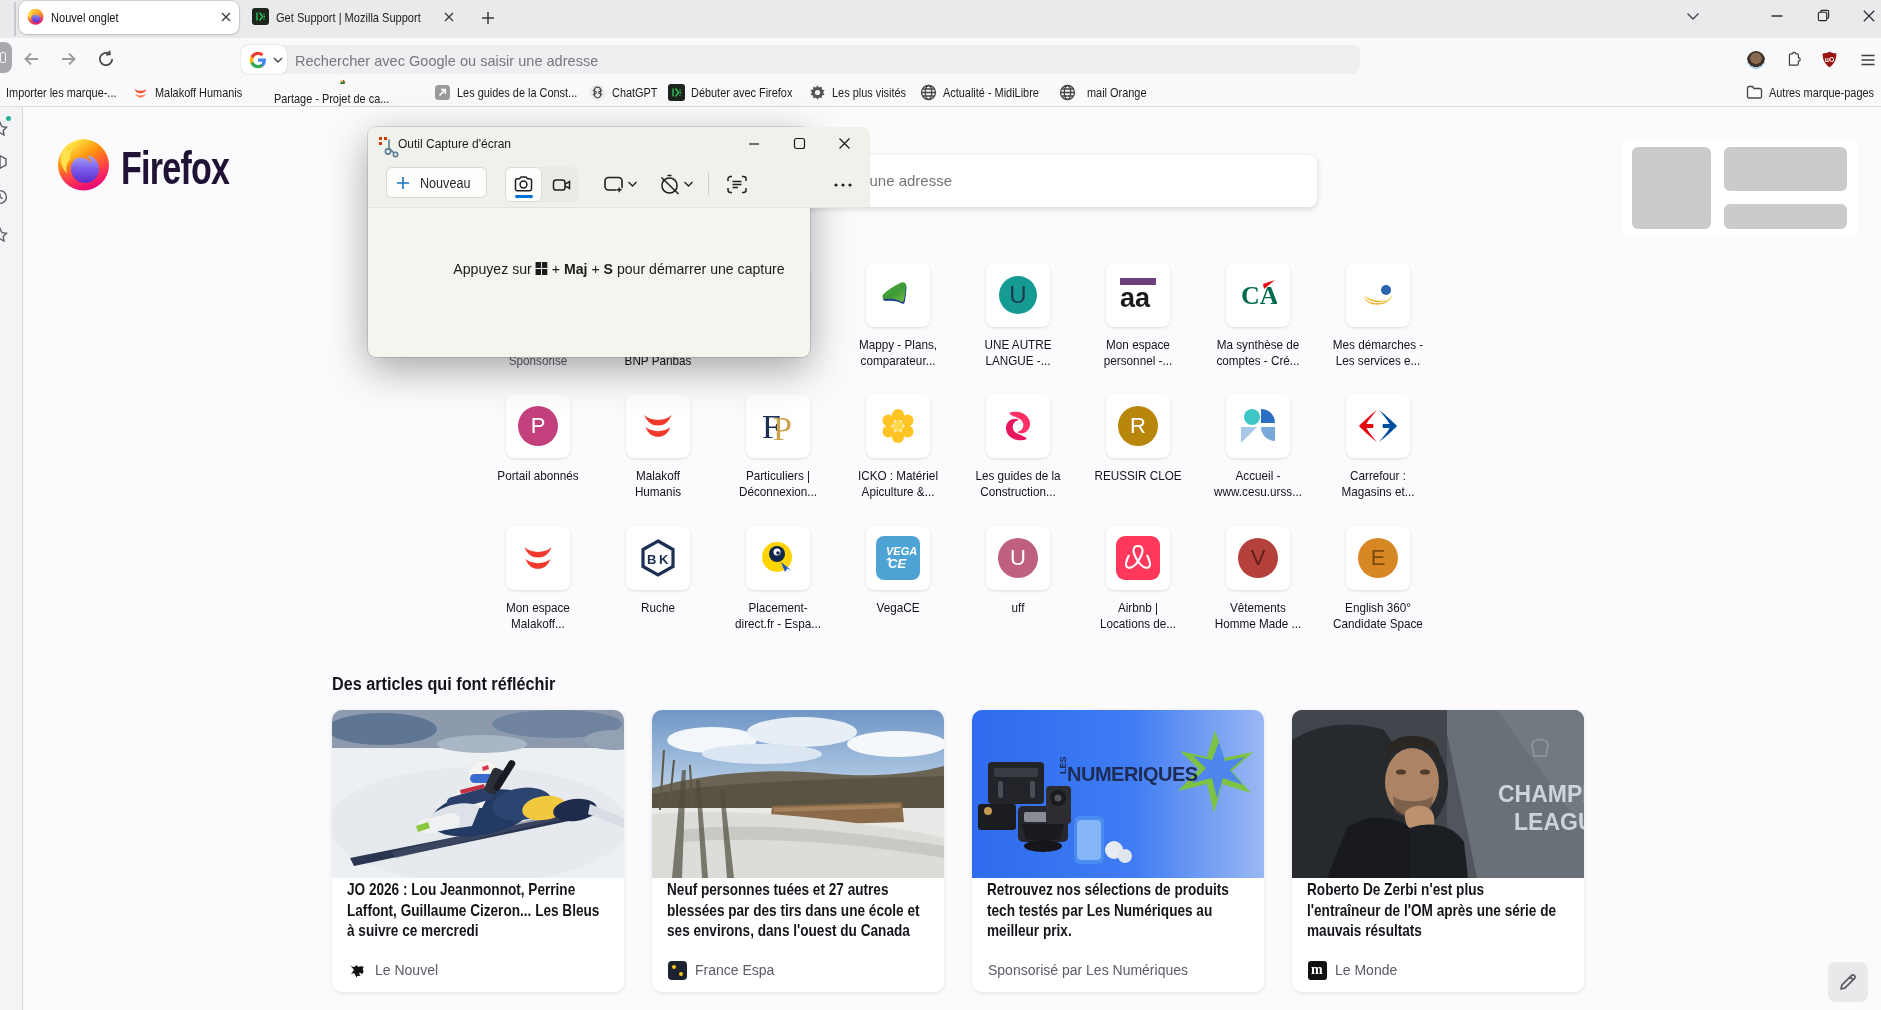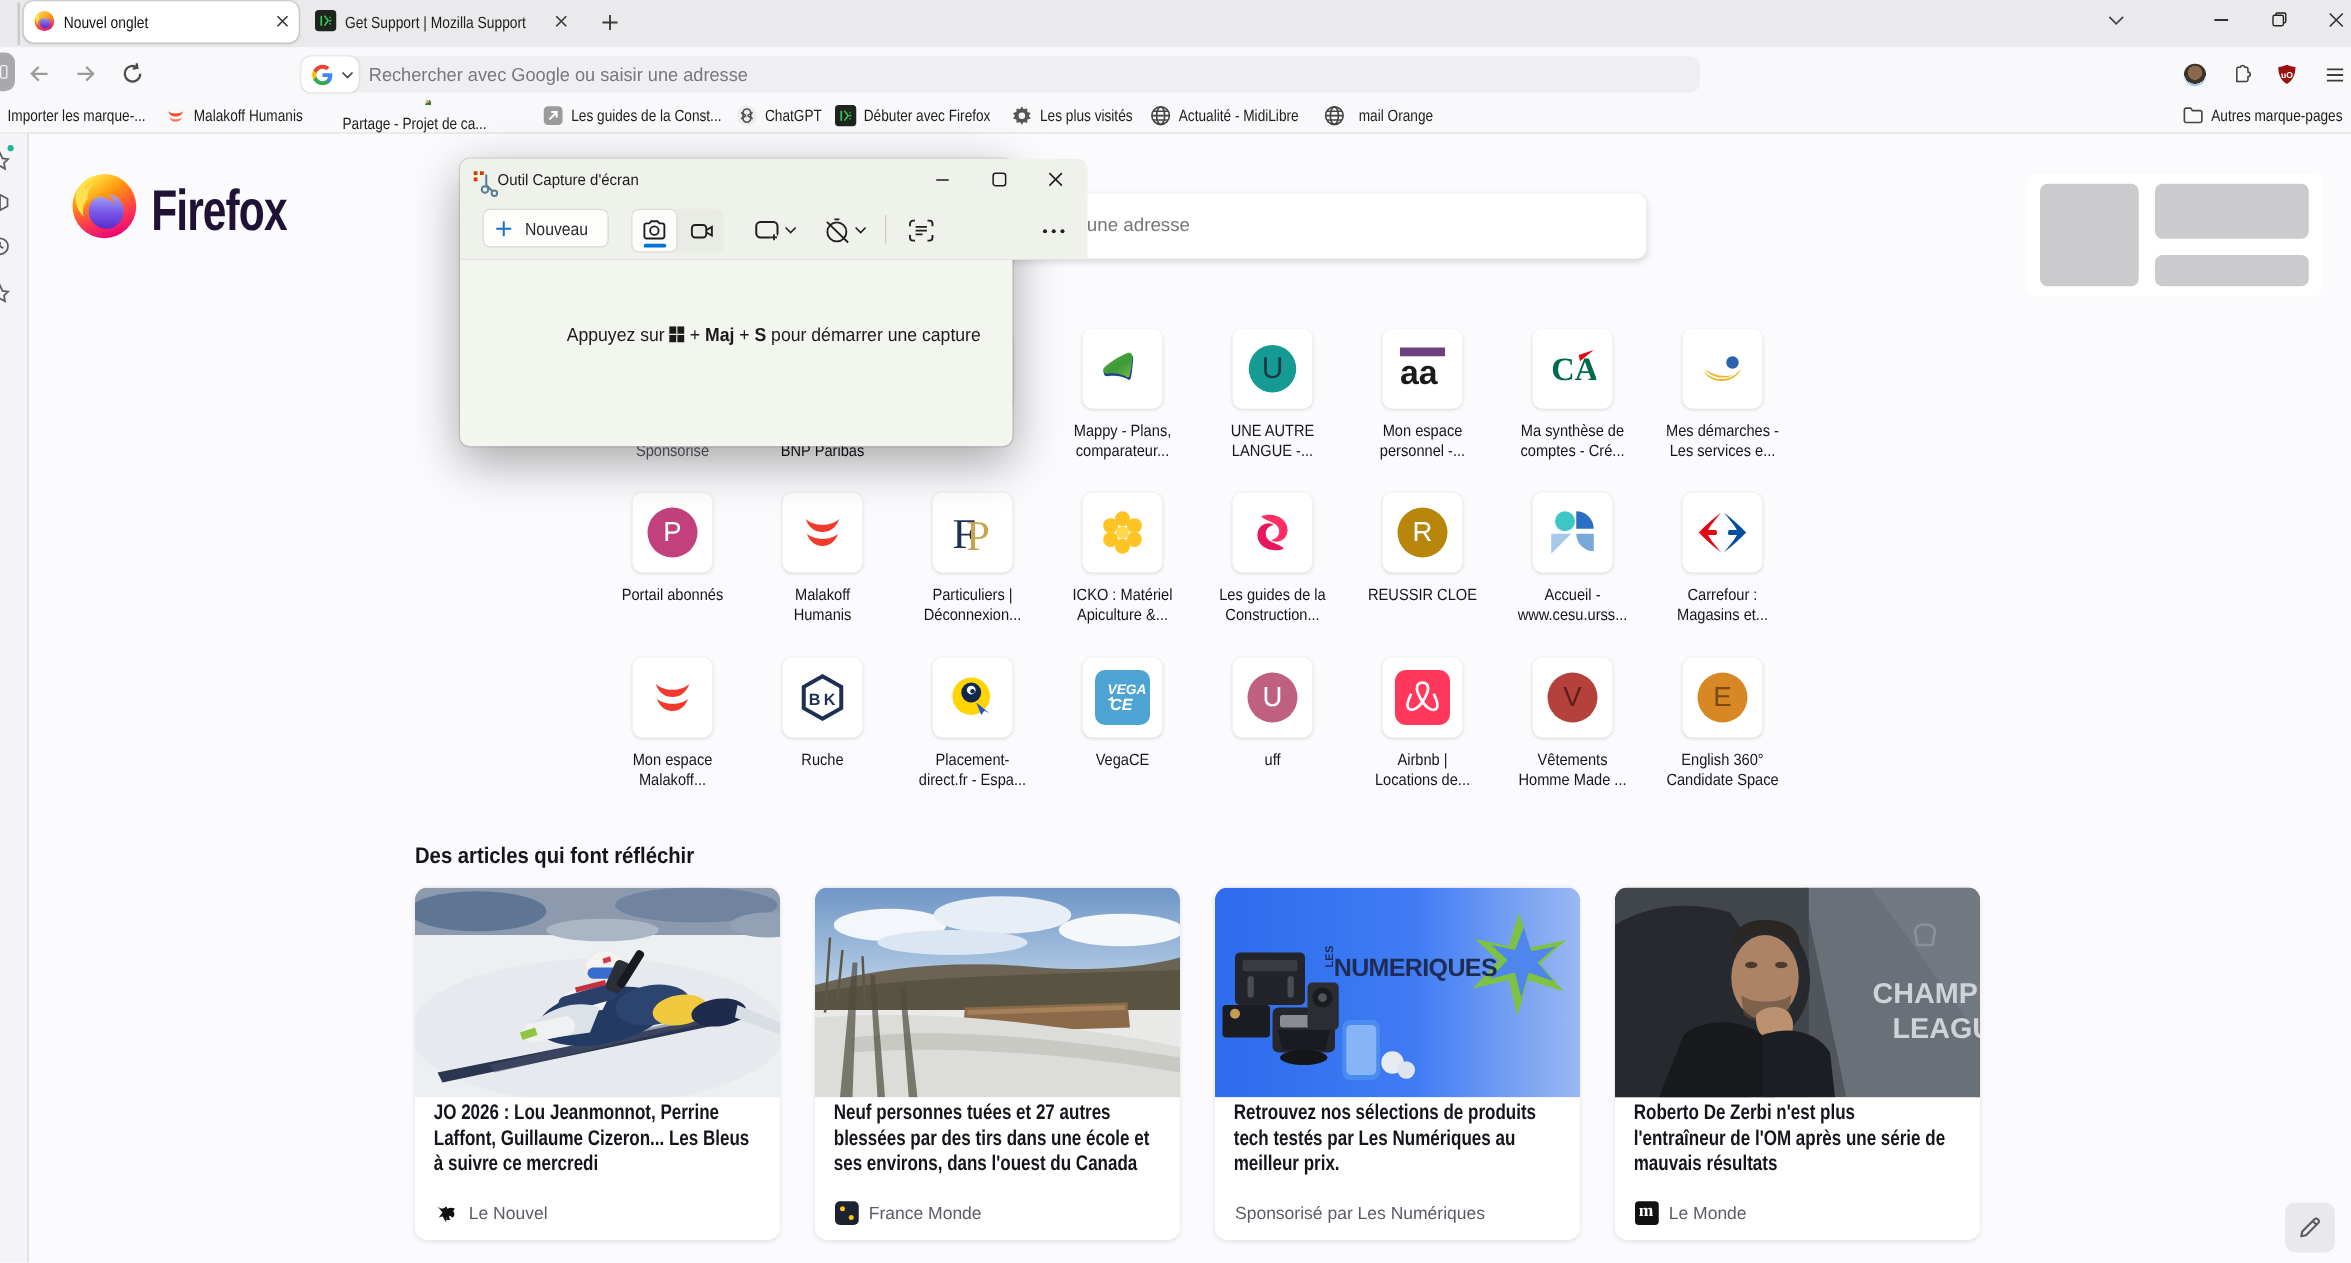--- a/index.html
+++ b/index.html
@@ -501,21 +501,21 @@
         <path d="M30 120 C90 112 180 118 292 136 L292 148 C200 132 100 126 30 132 Z" fill="#c9c9c4"></path>
         <path d="M20 168 L30 60 L34 60 L30 168 Z M50 168 L44 70 L48 70 L56 168 Z M75 168 L68 80 L72 80 L82 168 Z" fill="#4e4a3e" opacity="0.7"></path>
         <path d="M8 100 L12 40 M18 90 L22 50 M40 95 L38 55" stroke="#5d5748" stroke-width="2" fill="none"></path>
       </svg></div>
       <div class="ctitle">Neuf personnes tuées et 27 autres<br>blessées par des tirs dans une école et<br>ses environs, dans l'ouest du Canada</div>
       <div class="csrc">
           <div style="width:19px;height:19px;background:#1d2230;border-radius:4px;position:relative;">
             <div style="position:absolute;left:4px;top:4px;width:4px;height:4px;border-radius:50%;background:#f5c518;"></div>
             <div style="position:absolute;left:11px;top:11px;width:4px;height:4px;border-radius:50%;background:#f5c518;"></div>
           </div>
-          <span>France Monde</span>
+          <span>France Espa</span>
         </div>
     </div>
 
     <div class="card" style="left:972px;">
       <div class="cimg"><svg width="292" height="168" viewBox="0 0 292 168">
         <defs>
               <linearGradient id="blu3" x1="0" y1="0" x2="1" y2="0">
                 <stop offset="0" stop-color="#2e6bee"></stop>
                 <stop offset="0.55" stop-color="#3f7cf4"></stop>
                 <stop offset="1" stop-color="#9bb8f2"></stop>

